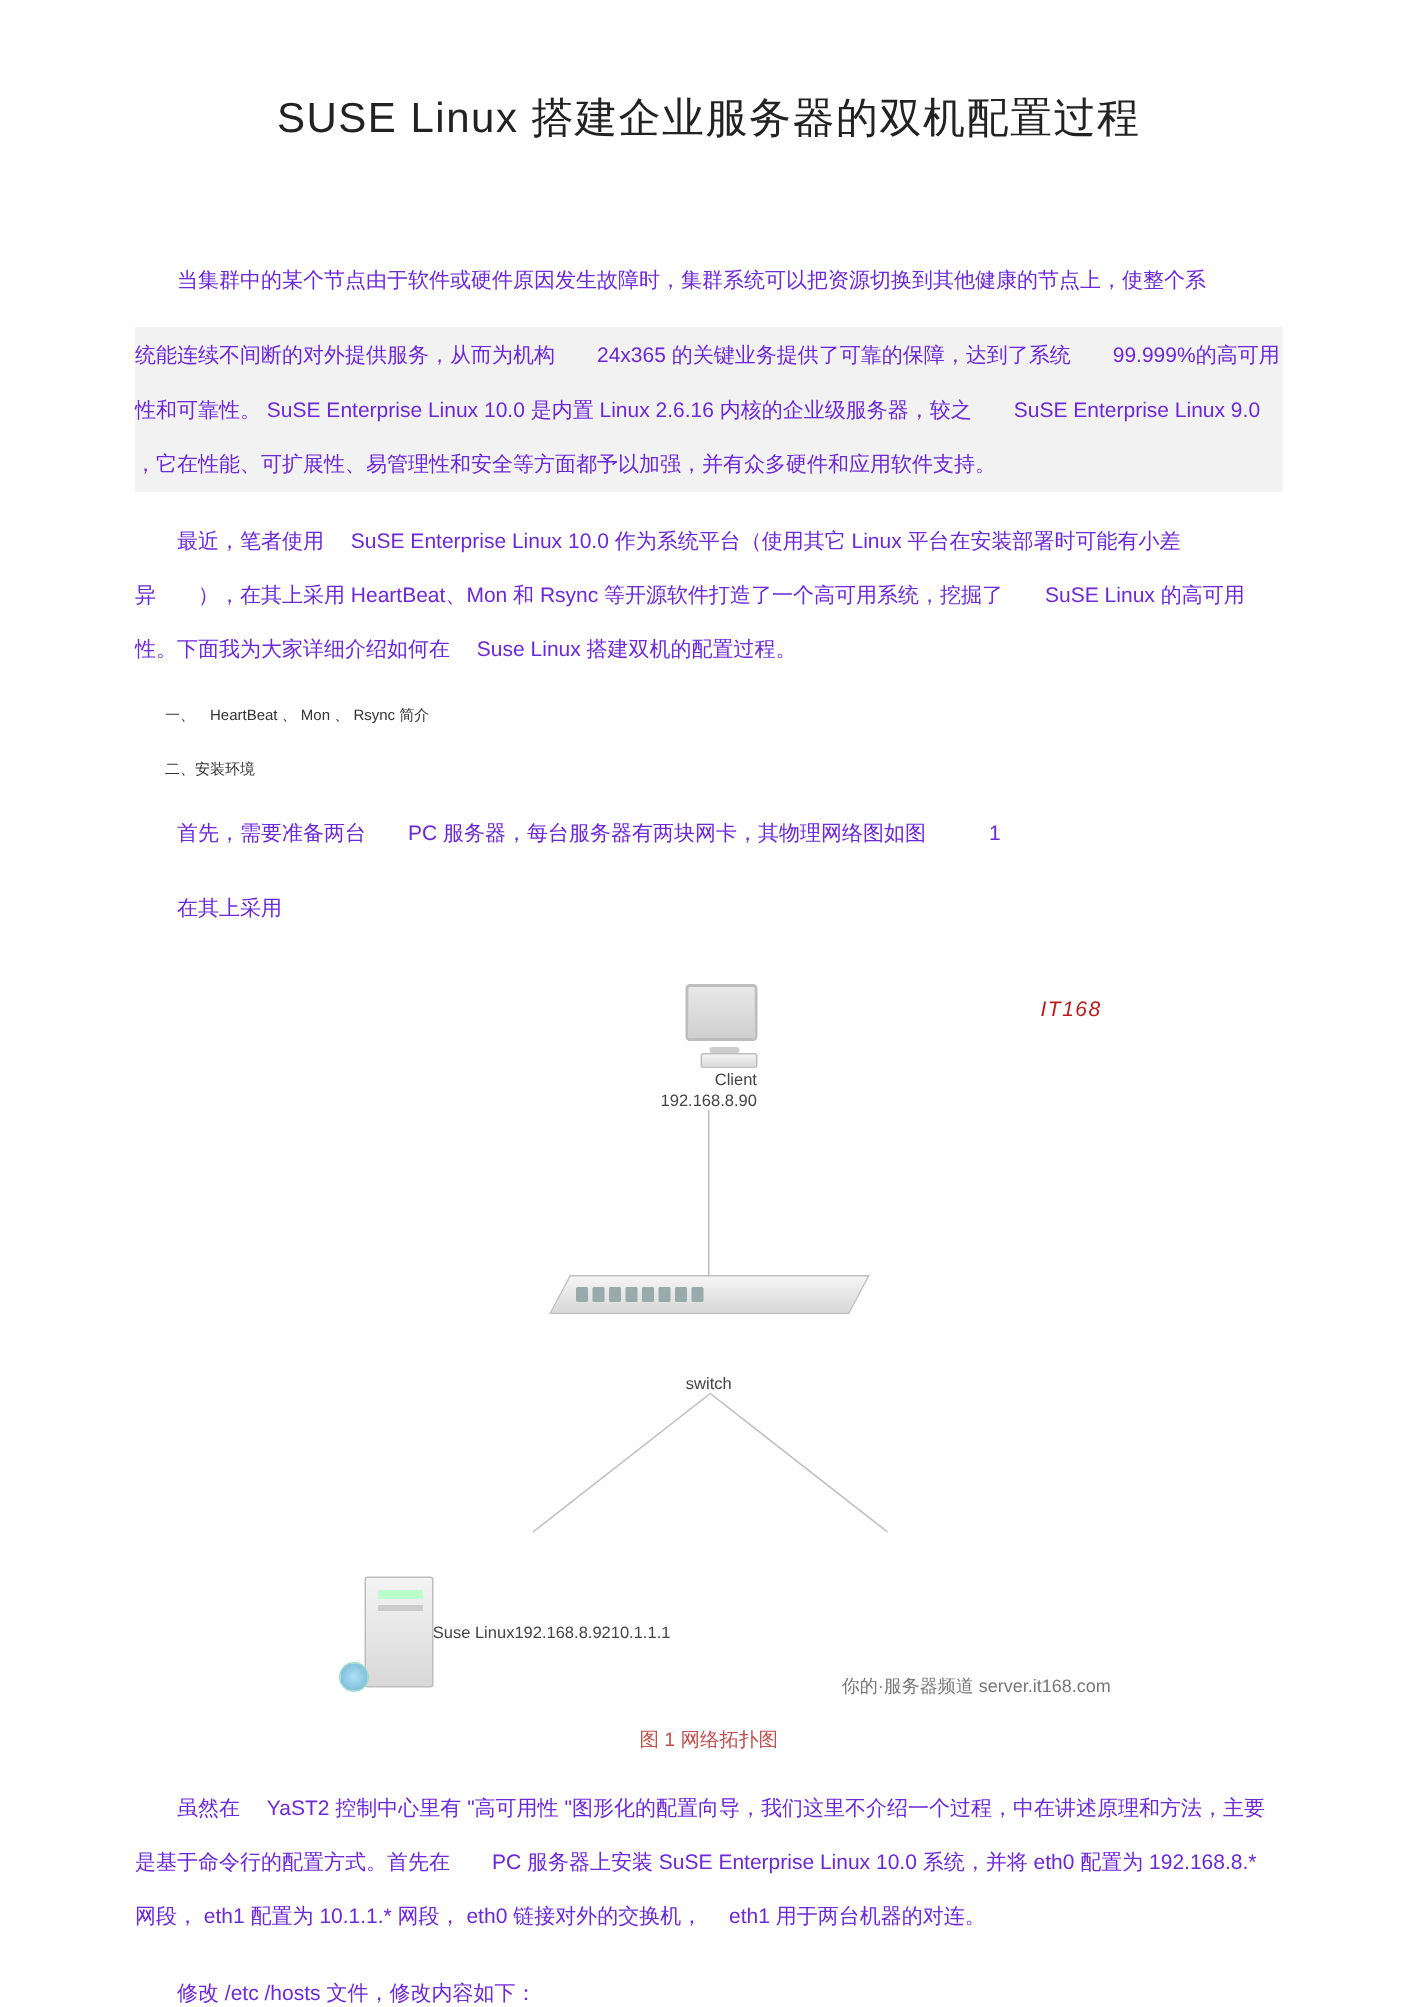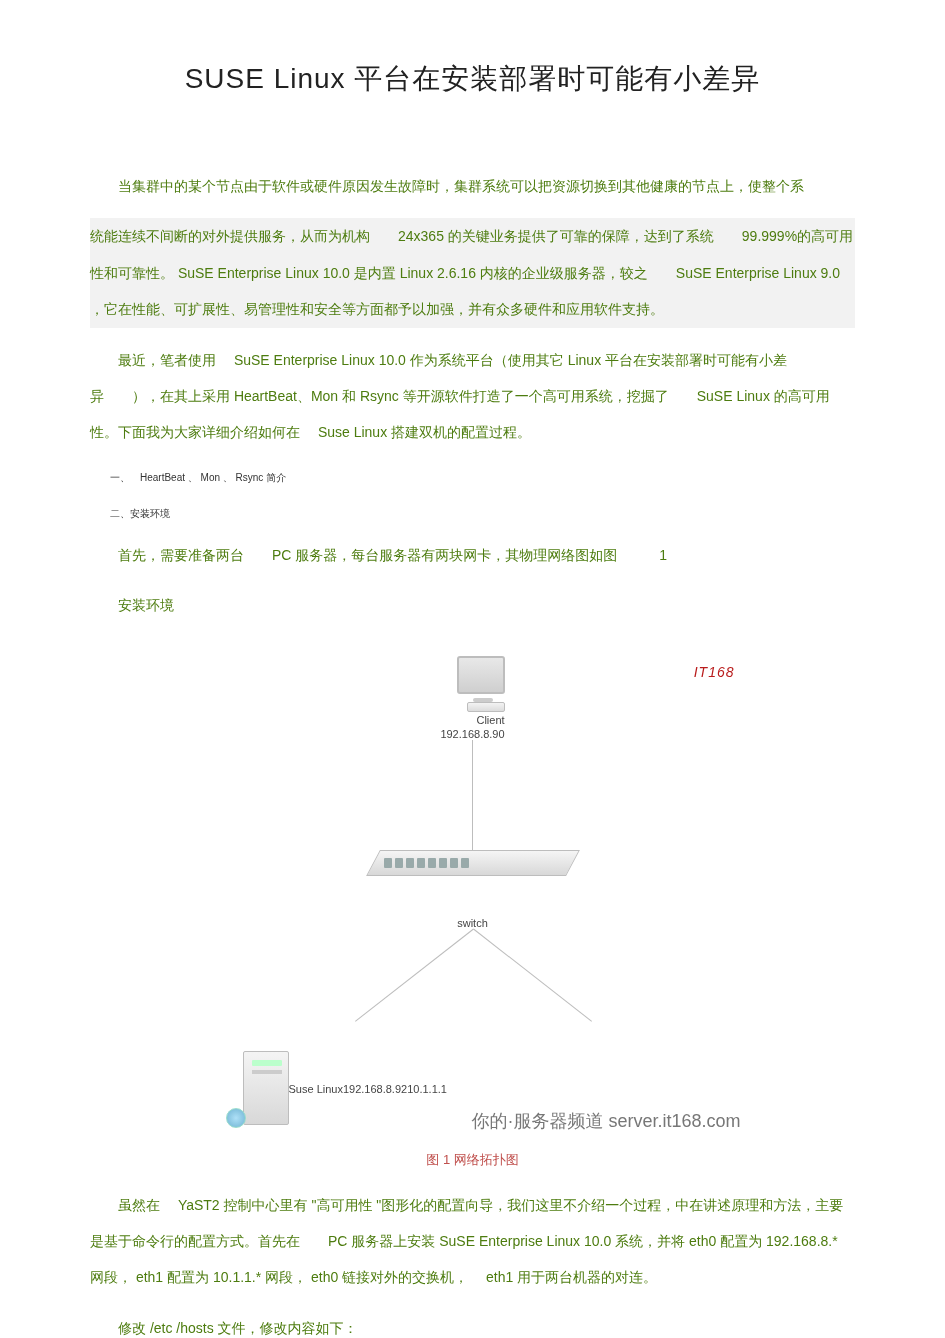--- a/index.html
+++ b/index.html
@@ -16,21 +16,21 @@
       font-weight: 400;
       margin-bottom: 70px;
       letter-spacing: 1px;
       color: #222;
     }
     .para {
       font-size: 14px;
       line-height: 2.6;
       margin-bottom: 14px;
       text-indent: 2em;
-      color: #4d7c0f;
+      color: #6d28d9;
     }
     .para.no-indent { text-indent: 0; }
     .section-head {
       font-size: 10px;
       line-height: 2.6;
       text-indent: 2em;
       margin-bottom: 10px;
       margin-top: 6px;
     }
     .diagram-wrap {
@@ -72,41 +72,41 @@
     .servers-row{display:flex;justify-content:space-between;width:460px;margin-top:-8px;}
     .server-col{display:flex;flex-direction:row;align-items:center;}
     .server-body{
       width:46px;height:74px;border:1px solid #bdbdbd;border-radius:2px;
       background:linear-gradient(#f4f4f4,#d8d8d8);position:relative;
     }
     .server-body:before{content:"";position:absolute;left:8px;top:8px;width:30px;height:6px;background:#bfc;border-radius:1px;}
     .server-body:after{content:"";position:absolute;left:8px;top:18px;width:30px;height:4px;background:#ccc;}
     .disk{width:20px;height:20px;border-radius:50%;background:radial-gradient(#aee0f7,#6fb3d2);position:absolute;left:-18px;bottom:-4px;border:1px solid #9dc;}
     .watermark{position:absolute;right:8px;top:26px;font-size:14px;color:#b91c1c;font-style:italic;letter-spacing:1px;}
-    .watermark2{position:absolute;right:2px;bottom:6px;font-size:18px;color:#777;}
+    .watermark2{position:absolute;right:2px;bottom:6px;font-size:12px;color:#777;}
     .caption{text-align:center;font-size:13px;color:#c0504d;margin:10px 0 18px 0;}
     .hl-box{background:#f2f2f2;}
   </style>
 </head>
 <body>
 
-<h1 class="title">SUSE Linux 平台在安装部署时可能有小差异</h1>
+<h1 class="title">SUSE Linux 搭建企业服务器的双机配置过程</h1>
 
 <p class="para">
   <span>当集群中的某个节点由于软件或硬件原因发生故障时，集群系统可以把资源切换到其他健康的节点上，使整个系</span>
 </p>
 <p class="para no-indent hl-box">统能连续不间断的对外提供服务，从而为机构　　24x365 的关键业务提供了可靠的保障，达到了系统　　99.999%的高可用性和可靠性。 SuSE Enterprise Linux 10.0  是内置  Linux 2.6.16  内核的企业级服务器，较之　　SuSE Enterprise Linux 9.0 ，它在性能、可扩展性、易管理性和安全等方面都予以加强，并有众多硬件和应用软件支持。</p>
 
 <p class="para">最近，笔者使用　 SuSE Enterprise Linux 10.0  作为系统平台（使用其它  Linux  平台在安装部署时可能有小差异　　），在其上采用  HeartBeat、Mon 和 Rsync 等开源软件打造了一个高可用系统，挖掘了　　SuSE Linux  的高可用性。下面我为大家详细介绍如何在　 Suse Linux 搭建双机的配置过程。</p>
 
 <p class="section-head">一、　HeartBeat 、 Mon 、  Rsync  简介</p>
 <p class="section-head">二、安装环境</p>
 
 <p class="para">首先，需要准备两台　　PC 服务器，每台服务器有两块网卡，其物理网络图如图　　　1</p>
-<p class="para">安装环境</p>
+<p class="para">在其上采用</p>
 
 <div class="diagram-wrap">
   <span class="watermark">IT168</span>
   <div class="diagram">
     <div class="client-box">
       <div class="monitor"></div>
       <div class="keyboard"></div>
       <div class="lbl">Client</div>
       <div class="lbl">192.168.8.90</div>
     </div>

